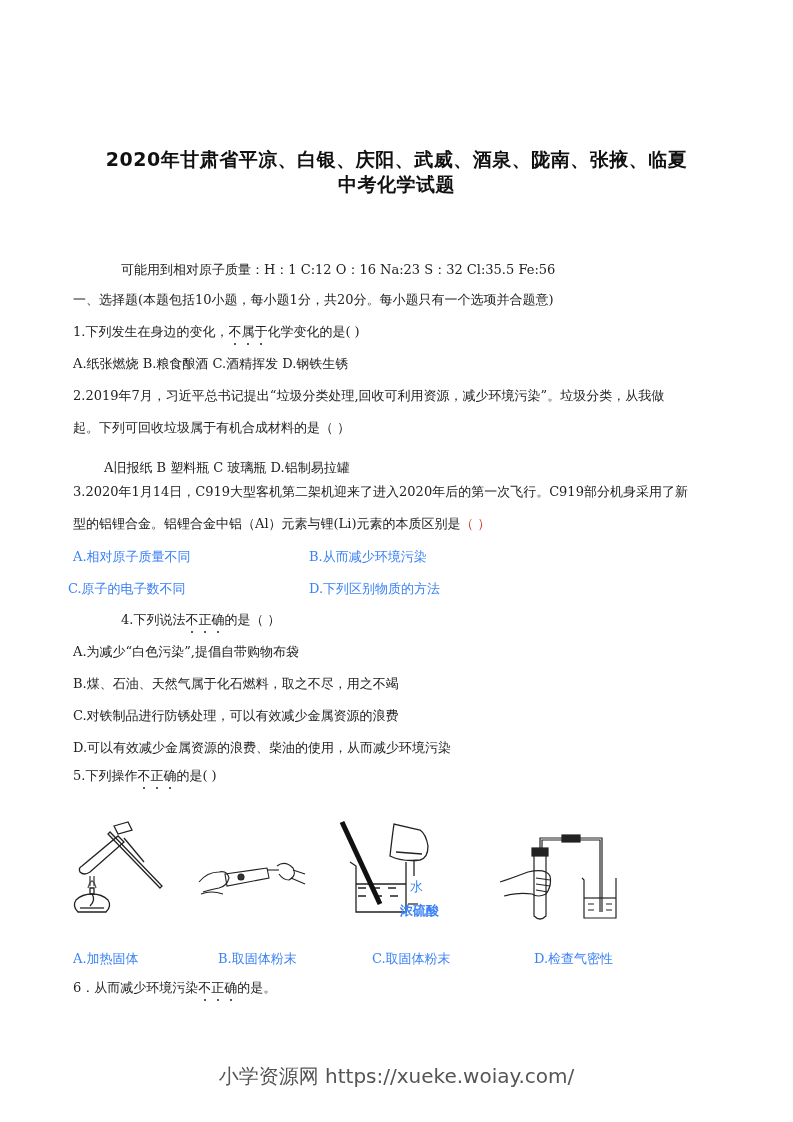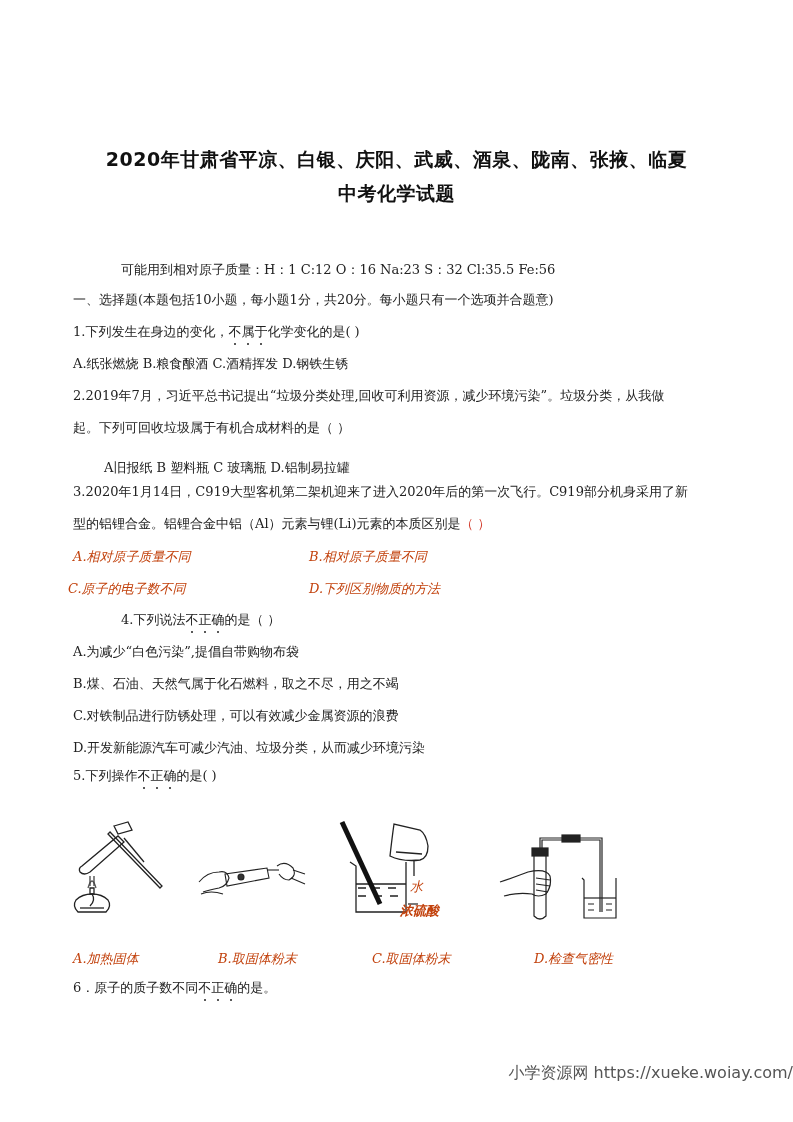--- a/index.html
+++ b/index.html
@@ -19,34 +19,34 @@
     line-height: 16px; color: #222;
   }
   .em-dot { position: relative; display: inline-block; }
   .em-dot::after {
     content: ""; position: absolute; left: 50%; bottom: -5px;
     width: 2px; height: 2px; margin-left: -1px; background: #222; border-radius: 50%;
   }
   .red { color: #d23a2a; }
   .fig { position: absolute; }
   .fig svg { display: block; }
-  .opt { position: absolute; font-size: 13px; white-space: nowrap; color: #c2410c; font-style: italic; }
+  .opt { position: absolute; font-size: 13px; white-space: nowrap; color: #3b82f6; }
   .footer {
-    position: absolute; top: 1063px; left: 0; width: 793px; text-align: right;
+    position: absolute; top: 1063px; left: 0; width: 793px; text-align: center;
     font-family: "DejaVu Sans", "Liberation Sans", sans-serif;
-    font-size: 16px; color: #555;
+    font-size: 20px; color: #555;
   }
 </style>
 </head>
 <body>
 
 <div>
 
   <div class="title" style="top:147px;">2020年甘肃省平凉、白银、庆阳、武威、酒泉、陇南、张掖、临夏</div>
-  <div class="title" style="top:181px;">中考化学试题</div>
+  <div class="title" style="top:172px;">中考化学试题</div>
 
   <div class="line" style="top:262px;margin-left:48px;">可能用到相对原子质量：H：1    C:12    O：16    Na:23   S：32    Cl:35.5    Fe:56</div>
   <div class="line" style="top:292px;">一、选择题(本题包括10小题，每小题1分，共20分。每小题只有一个选项并合题意)</div>
 
   <div class="line" style="top:324px;">
     <span>1.</span><span>下列发生在身边的变化，</span><span class="em-dot">不</span><span class="em-dot">属</span><span class="em-dot">于</span><span>化学变化的是(    )</span>
   </div>
   <div class="line" style="top:356px;">A.纸张燃烧 B.粮食酿酒 C.酒精挥发 D.钢铁生锈</div>
 
   <div class="line" style="top:388px;">
@@ -55,31 +55,31 @@
   <div class="line" style="top:420px;">起。下列可回收垃圾属于有机合成材料的是（        ）</div>
   <div class="line" style="top:452px; left:104px;margin-top:8px;">A旧报纸   B 塑料瓶   C 玻璃瓶  D.铝制易拉罐</div>
 
   <div class="line" style="top:484px;">
     <span>3.</span><span>2020年1月14日，C919大型客机第二架机迎来了进入2020年后的第一次飞行。C919部分机身采用了新</span>
   </div>
   <div class="line" style="top:516px;text-align:right;">
     <span>型的铝锂合金。铝锂合金中铝（Al）元素与锂(Li)元素的本质区别是</span><span class="red">（    ）</span>
   </div>
   <div class="opt" style="top:548px; left:73px;">A.相对原子质量不同</div>
-  <div class="opt" style="top:548px; left:309px;">B.相对原子质量不同</div>
+  <div class="opt" style="top:548px; left:309px;">B.从而减少环境污染</div>
   <div class="opt" style="top:580px; left:68px;text-align:right;">C.原子的电子数不同</div>
   <div class="opt" style="top:580px; left:309px;">D.下列区别物质的方法</div>
 
   <div class="line" style="top:612px;margin-left:48px;">
     <span>4.</span><span>下列说法</span><span class="em-dot">不</span><span class="em-dot">正</span><span class="em-dot">确</span><span>的是（    ）</span>
   </div>
   <div class="line" style="top:644px;">A.为减少“白色污染”,提倡自带购物布袋</div>
   <div class="line" style="top:676px;">B.煤、石油、天然气属于化石燃料，取之不尽，用之不竭</div>
   <div class="line" style="top:708px;">C.对铁制品进行防锈处理，可以有效减少金属资源的浪费</div>
-  <div class="line" style="top:740px;">D.开发新能源汽车可减少汽油、垃圾分类，从而减少环境污染</div>
+  <div class="line" style="top:740px;">D.可以有效减少金属资源的浪费、柴油的使用，从而减少环境污染</div>
 
   <div class="line" style="top:768px;">
     <span>5.</span><span>下列操作</span><span class="em-dot">不</span><span class="em-dot">正</span><span class="em-dot">确</span><span>的是(    )</span>
   </div>
 
   <div class="fig" style="left:68px; top:818px;">
     <svg width="105" height="100" viewBox="0 0 105 100">
       <g fill="none" stroke="#222" stroke-width="1.3">
 
         <path d="M8 82 Q4 88 10 94 L38 94 Q44 88 40 82 Q34 76 24 76 Q14 76 8 82 Z"></path>
@@ -153,17 +153,17 @@
       </g>
     </svg>
   </div>
 
   <div class="opt" style="top:950px; left:73px;">A.加热固体</div>
   <div class="opt" style="top:950px; left:218px;">B.取固体粉末</div>
   <div class="opt" style="top:950px; left:372px;">C.取固体粉末</div>
   <div class="opt" style="top:950px; left:534px;">D.检查气密性</div>
 
   <div class="line" style="top:980px;">
-    <span>6．</span><span>原子的质子数不同</span><span class="em-dot">不</span><span class="em-dot">正</span><span class="em-dot">确</span><span>的是。</span>
+    <span>6．</span><span>从而减少环境污染</span><span class="em-dot">不</span><span class="em-dot">正</span><span class="em-dot">确</span><span>的是。</span>
   </div>
 
   <div class="footer">小学资源网 https://xueke.woiay.com/</div>
 </div>
 
 </body></html>

